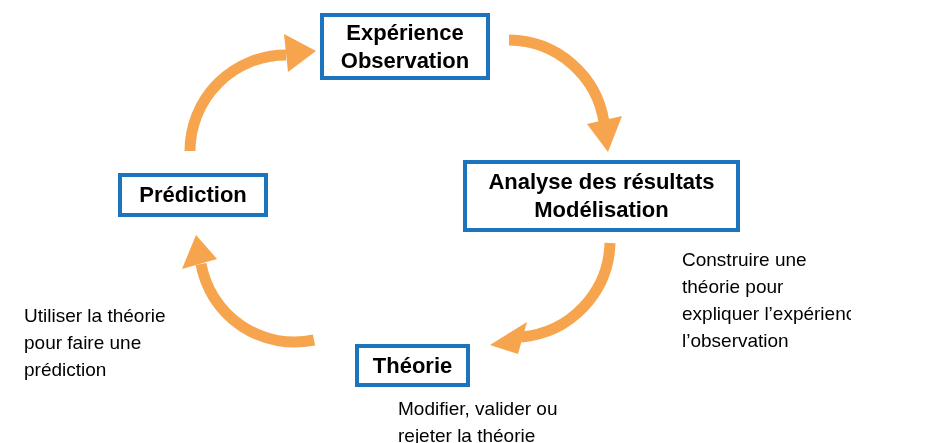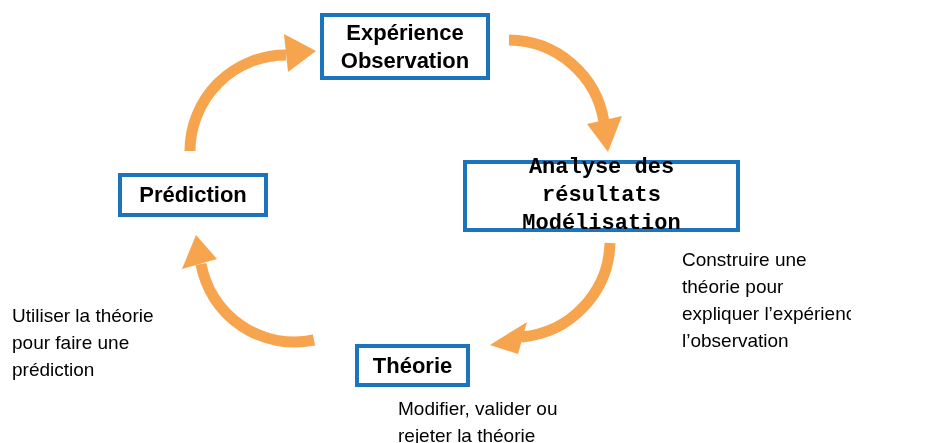--- a/index.html
+++ b/index.html
@@ -30,34 +30,34 @@
     text-align: center;
     border: 4px solid #1C75BC;
     background: #ffffff;
     color: #000000;
     font-weight: bold;
     font-size: 22px;
     line-height: 28px;
     white-space: pre-line;
   }
   .node-experience  { left: 320px; top: 13px;  width: 170px; height: 67px; }
-  .node-analyse     { left: 463px; top: 160px; width: 277px; height: 72px; font-family: Liberation Mono, monospace; }
+  .node-analyse     { left: 463px; top: 160px; width: 277px; height: 72px; }
   .node-theorie     { left: 355px; top: 315px; width: 115px; height: 43px; margin-top: 29px; }
   .node-prediction  { left: 118px; top: 173px; width: 150px; height: 44px; }
 
   .annotation {
     position: absolute;
     color: #000000;
     font-size: 19px;
     line-height: 27px;
     white-space: pre-line;
   }
   .annotation-construire { left: 682px; top: 246px; width: 255px; }
   .annotation-modifier   { left: 398px; top: 384px; width: 260px; margin-top: 11px; }
-  .annotation-utiliser   { left: 12px;   top: 302px; width: 215px; }
+  .annotation-utiliser   { left: 24px;   top: 302px; width: 215px; }
 
   .arrow-stroke {
     fill: none;
     stroke: #F6A54E;
     stroke-width: 11px;
   }
   .arrow-head {
     fill: #F6A54E;
     stroke: none;
   }

